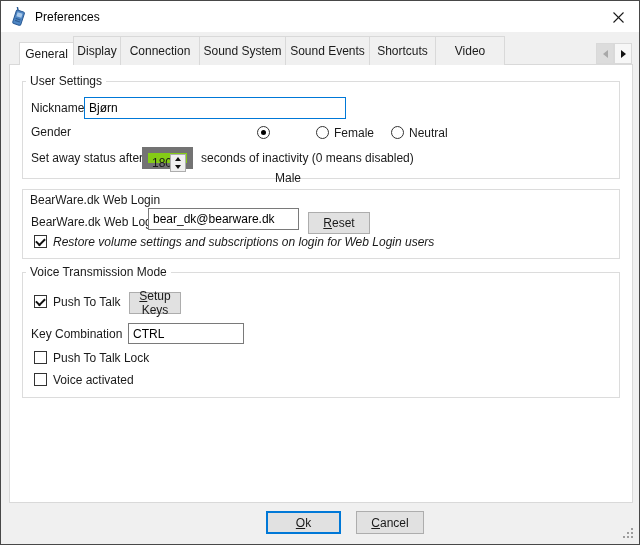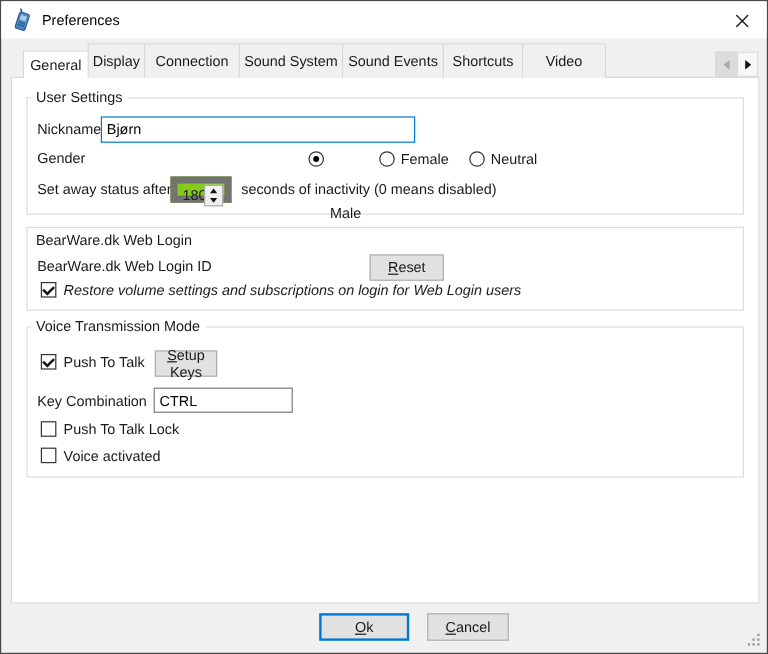--- a/index.html
+++ b/index.html
@@ -149,20 +149,21 @@
           <span class="tri-down"></span>
         </div>
     </div>
   </div>
   <span class="lbl" style="left:200px; top:150px;">seconds of inactivity (0 means disabled)</span>
 
   <div class="groupbox g2"></div>
   <span class="legend lg2">BearWare.dk Web Login</span>
 
   <span class="lbl" style="left:30px; top:214px;">BearWare.dk Web Login ID</span>
+  <input class="txtinput" style="left: 147px; top: 207px; width: 151px; height: 22px;" value="bear_dk@bearware.dk">
   <div class="pushbtn btn-reset">
     <span class="mn">Reset</span>
   </div>
 
   <span class="checkbox" style="left:33px; top:234px;" data-checked="true"></span>
   <span class="lbl" style="left:52px; top:234px;font-style:italic;">Restore volume settings and subscriptions on login for Web Login users</span>
 
   <div class="groupbox g3"></div>
   <span class="legend lg3">Voice Transmission Mode</span>
 

